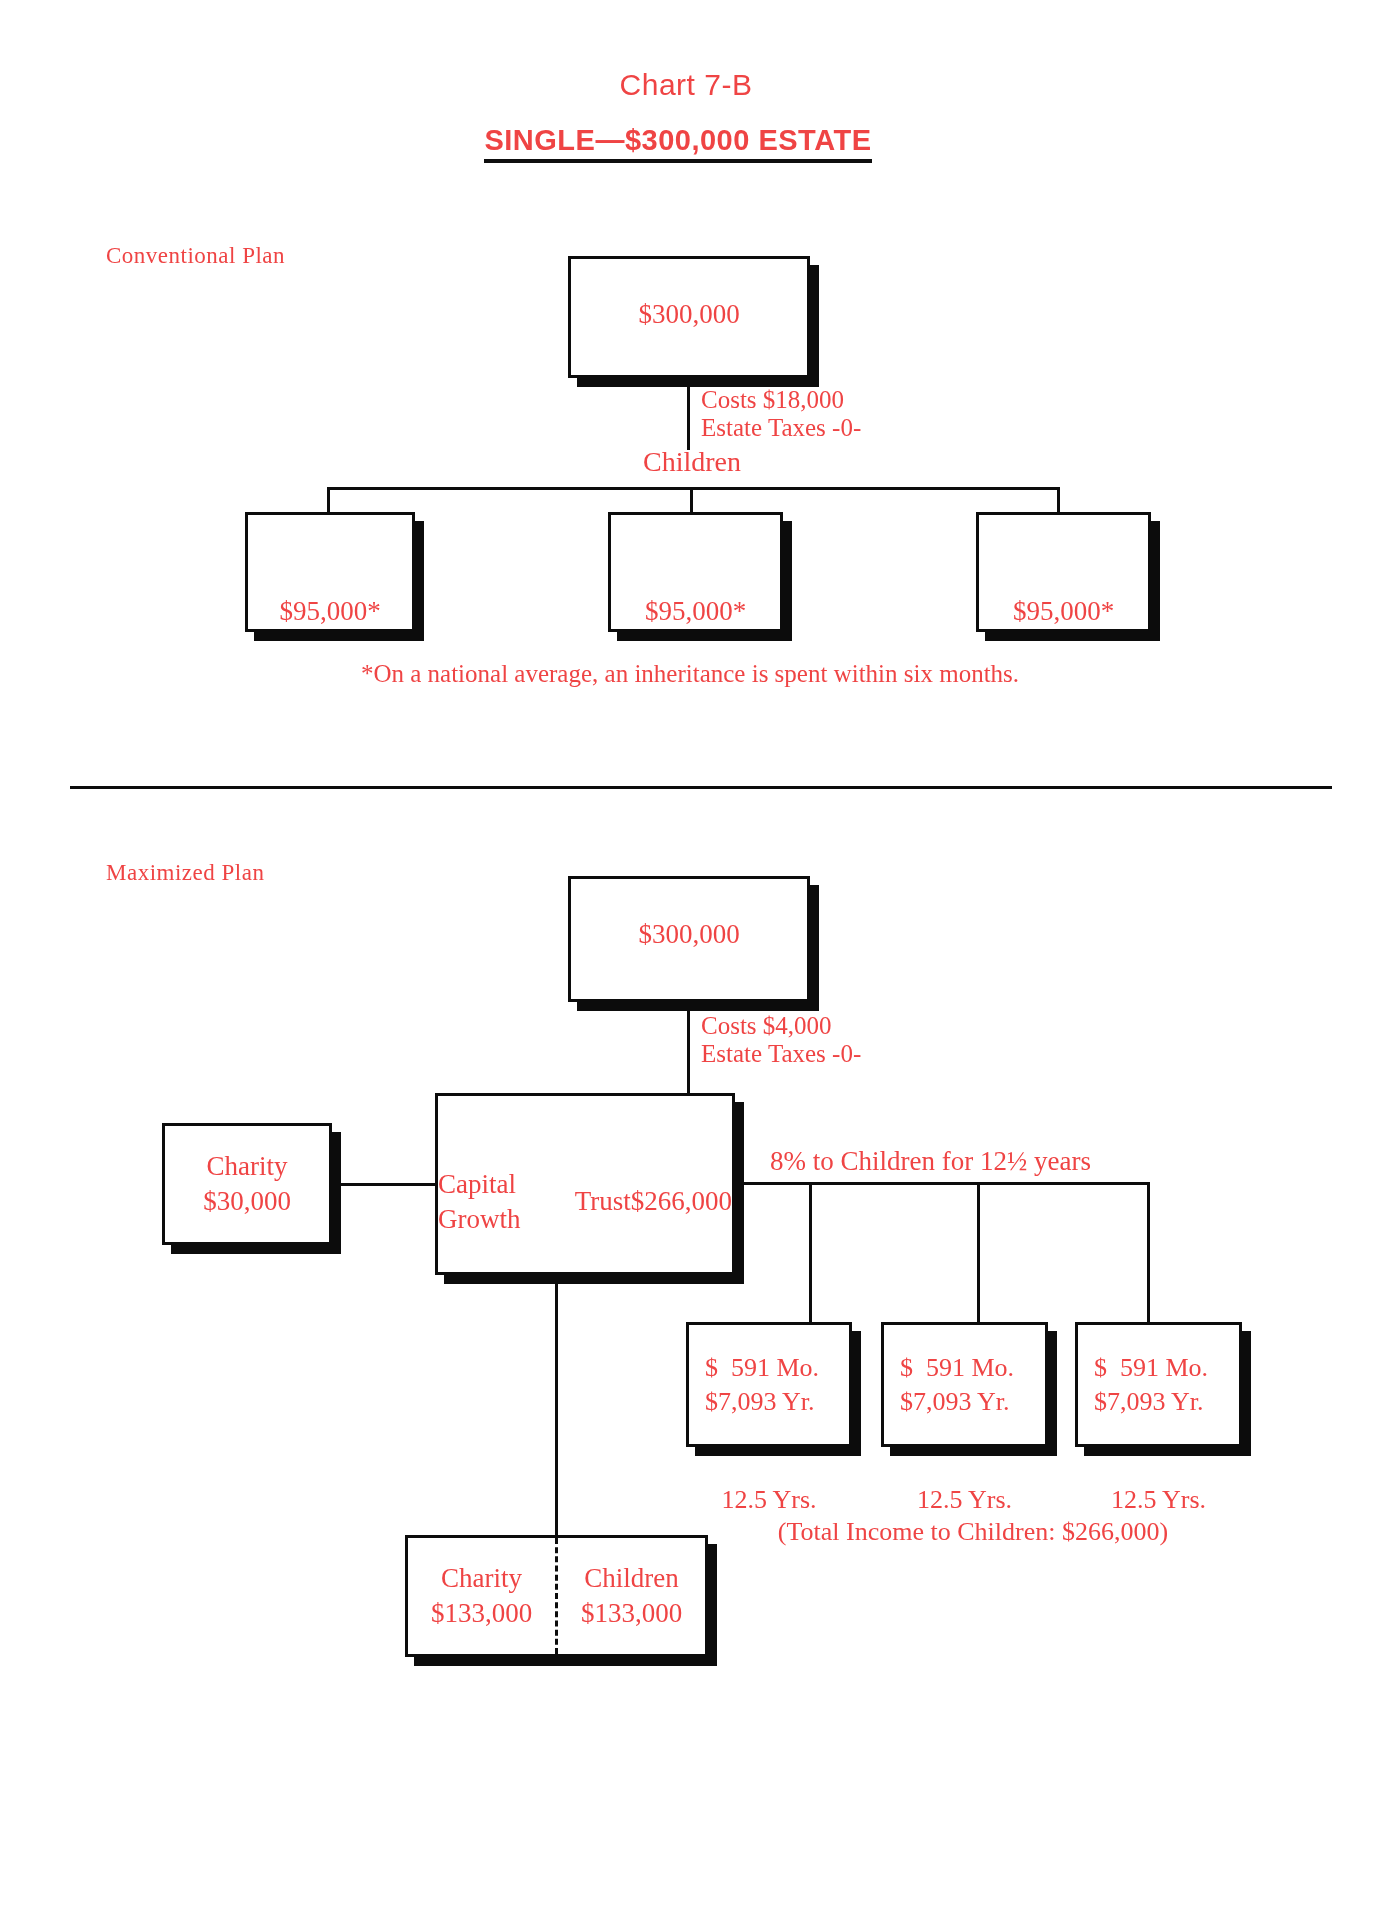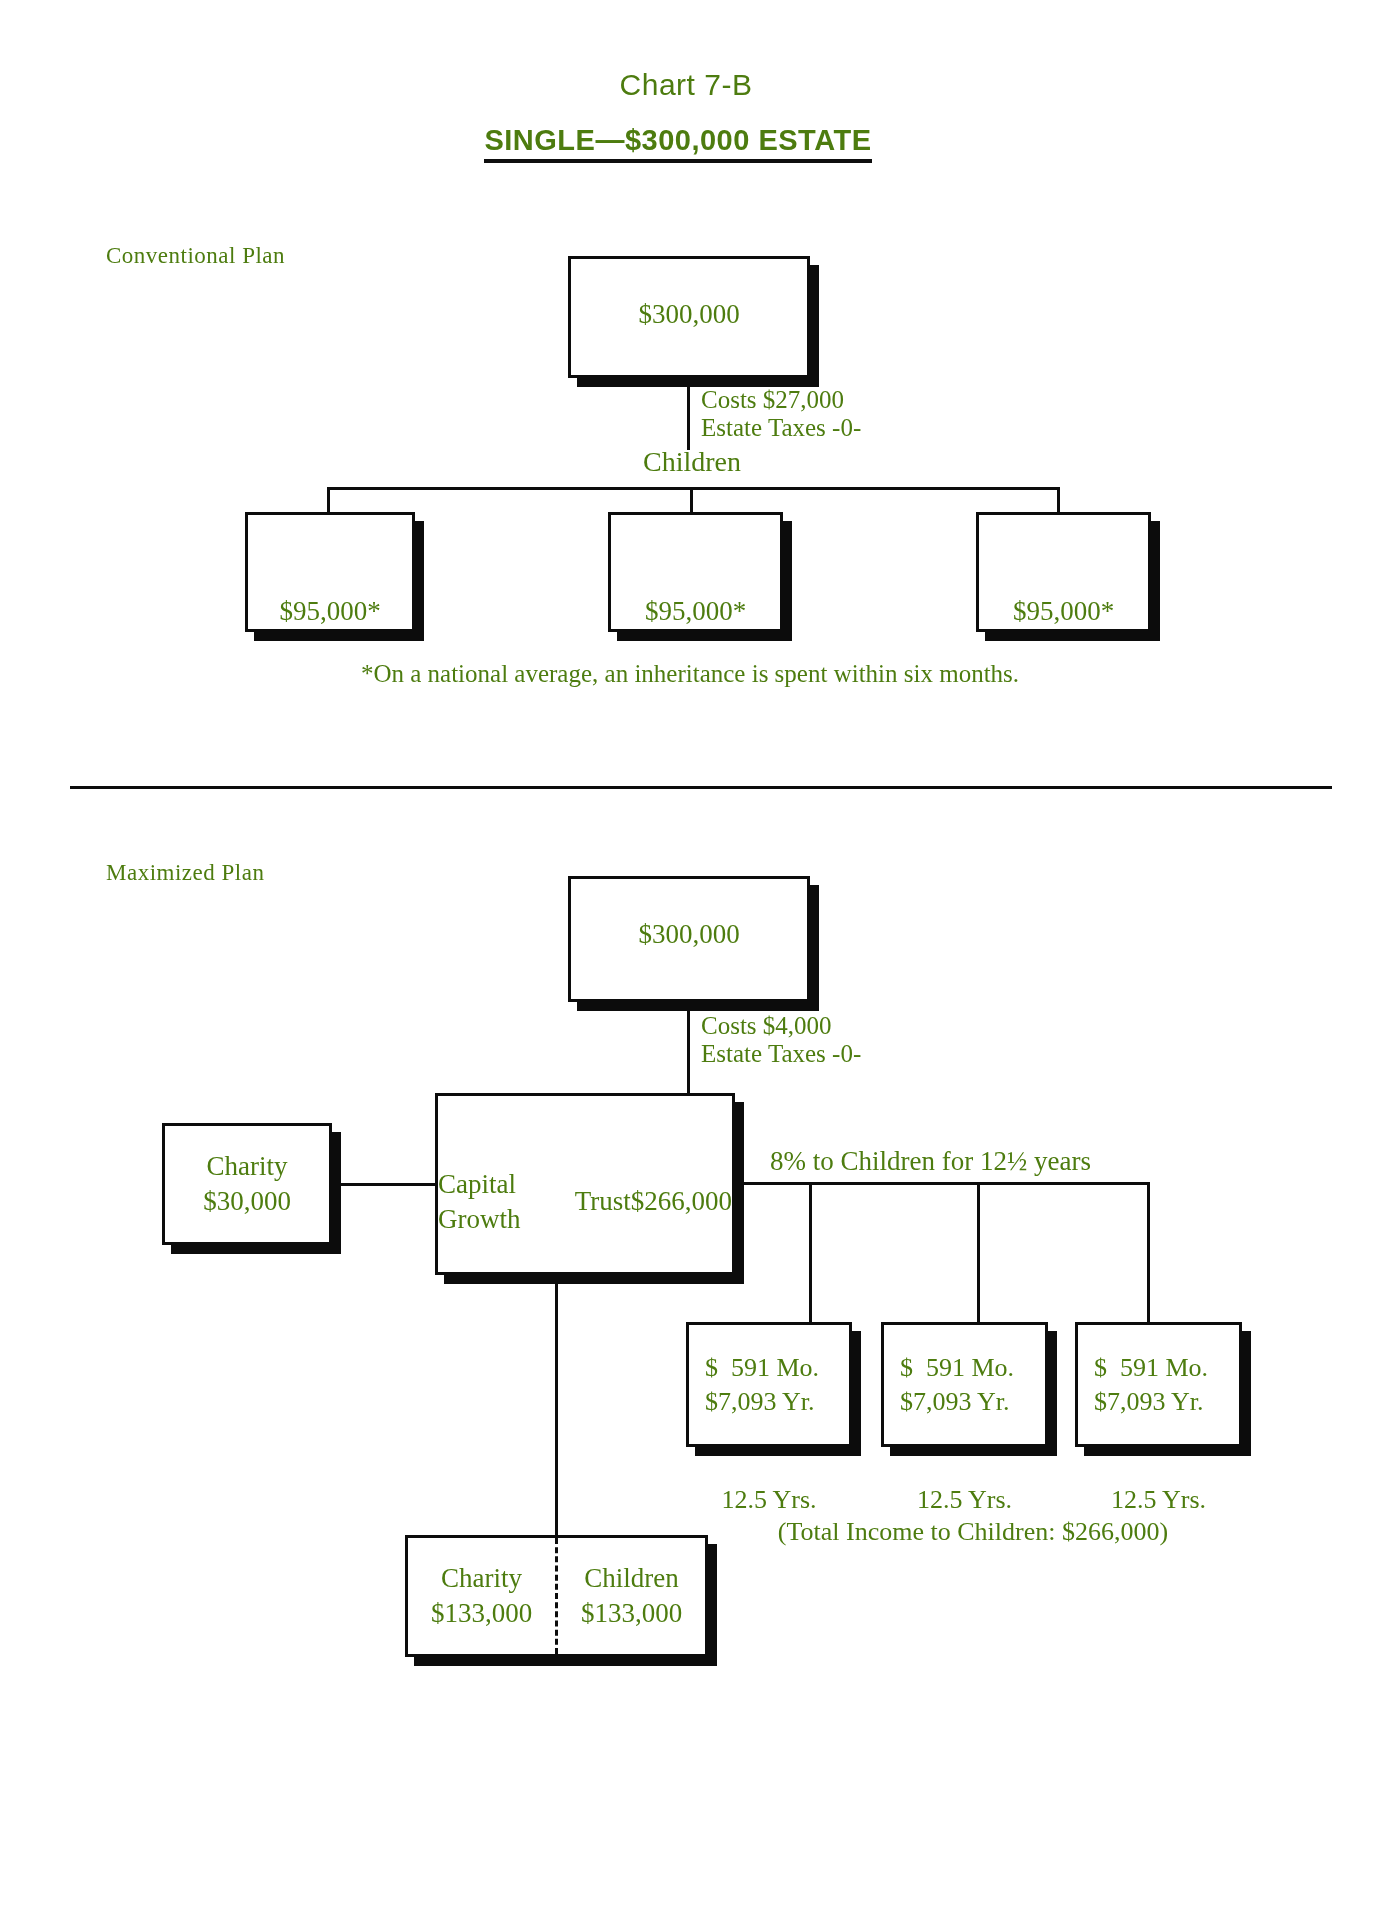--- a/index.html
+++ b/index.html
@@ -1,21 +1,21 @@
 <!DOCTYPE html>
 <html><head>
 <meta charset="utf-8">
 <style>
   html,body{margin:0;padding:0;background:#e8e8e8;}
   .page{
     position:relative;
     width:1396px;height:1927px;
     background:#ffffff;
     font-family:"Liberation Serif", serif;
-    color:#4d7c0f;
+    color:#ef4444;
     overflow:hidden;
   }
   .abs{position:absolute;}
   .sans{font-family:"Liberation Sans", sans-serif;}
   .center{text-align:center;}
 
   .chart-title{font-size:30px;letter-spacing:.5px;}
   .chart-subtitle{font-size:29px;font-weight:bold;letter-spacing:.5px;}
   .chart-subtitle .ul{display:inline-block;border-bottom:4px solid #0e0e0e;padding-bottom:2px;}
 
@@ -60,21 +60,21 @@
     <span class="ul">SINGLE—$300,000 ESTATE</span>
   </div>
 
   <div class="abs section-label" style="left:106px;top:243px;">Conventional Plan</div>
 
   <div class="abs node estate-box" style="left:568px;top:256px;width:242px;height:122px;">
     <span class="txt">$300,000</span>
   </div>
 
   <div class="abs line-v" style="left:687px;top:378px;height:72px;"></div>
-  <div class="abs note" style="left:701px;top:384px;">Costs $27,000</div>
+  <div class="abs note" style="left:701px;top:384px;">Costs $18,000</div>
   <div class="abs note" style="left:701px;top:412px;">Estate Taxes -0-</div>
 
   <div class="abs children-label center" style="left:592px;top:446px;width:200px;">Children</div>
 
   <div class="abs line-h" style="left:327px;top:487px;width:733px;"></div>
   <div class="abs line-v" style="left:327px;top:487px;height:26px;"></div>
   <div class="abs line-v" style="left:690px;top:487px;height:26px;"></div>
   <div class="abs line-v" style="left:1057px;top:487px;height:26px;"></div>
 
   <div class="abs node child-box" style="left:245px;top:512px;width:170px;height:120px;">

